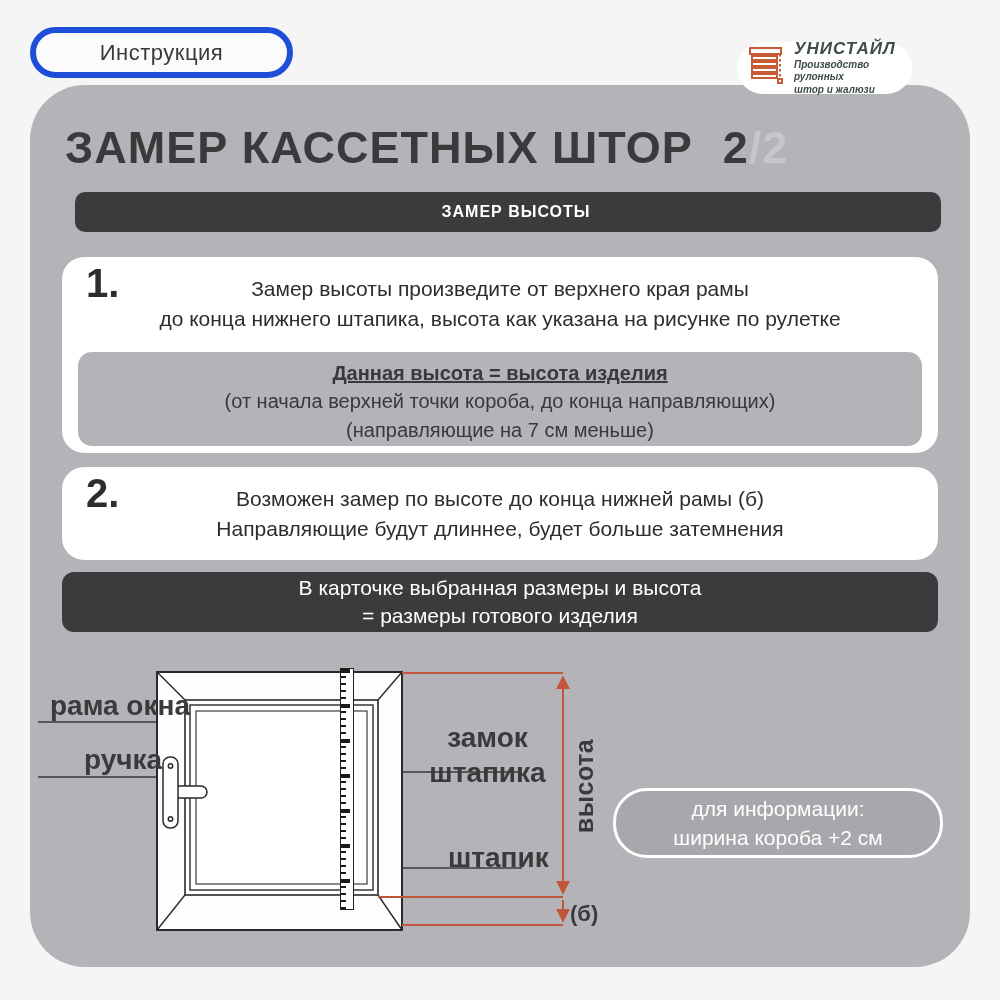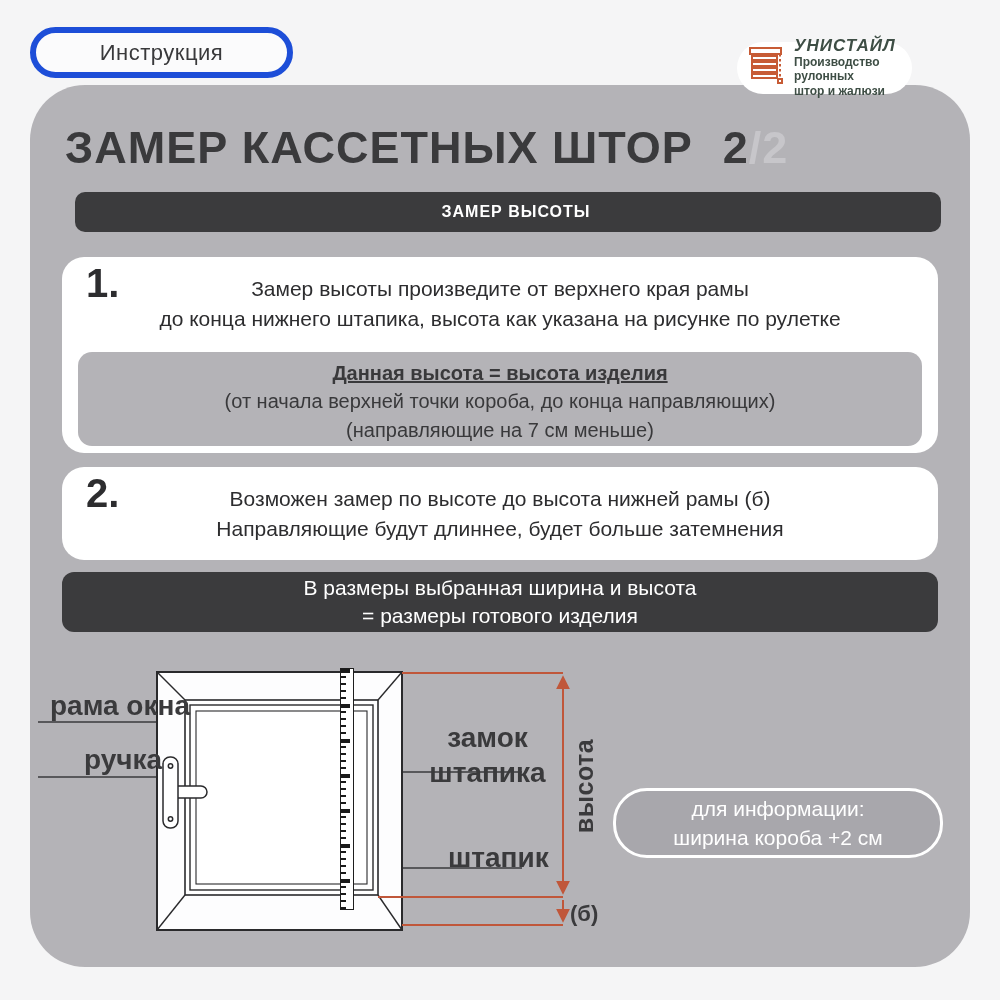--- a/index.html
+++ b/index.html
@@ -7,21 +7,21 @@
   .page{position:relative;width:1000px;height:1000px;background:#f5f5f6;overflow:hidden;margin:0 auto;}
 
   
   .btn-instruction{position:absolute;left:30px;top:27px;width:263px;height:51px;box-sizing:border-box;
     background:#fbfbfc;border:6px solid #1d4ed8;border-radius:26px;display:flex;align-items:center;justify-content:center;
     font-size:22px;color:#39393b;letter-spacing:.5px;}
   .logo-pill{position:absolute;left:737px;top:42px;width:175px;height:52px;background:#ffffff;border-radius:26px;
     display:flex;align-items:center;gap:7px;padding:0 10px;box-sizing:border-box;z-index:5;}
   .logo-text{display:flex;flex-direction:column;line-height:1;}
   .logo-brand{font-size:17px;font-weight:800;color:#3e4e45;letter-spacing:1px;font-style:italic;}
-  .logo-sub{font-size:12px;font-weight:700;color:#3e4e45;line-height:1.15;margin-top:2px;}
+  .logo-sub{font-size:10px;font-weight:700;color:#3e4e45;line-height:1.15;margin-top:2px;font-style:italic;}
 
   
   .panel{position:absolute;left:30px;top:85px;width:940px;height:882px;background:#b4b3b7;border-radius:55px;}
 
   .title-row{position:absolute;left:65px;top:122px;display:flex;align-items:baseline;
     font-weight:800;color:#3a3a3c;font-size:45px;letter-spacing:1px;white-space:nowrap;}
   .page-ind{margin-left:30px;}
   .page-muted{color:#c7c6ca;}
 
   .bar{position:absolute;background:#3b3b3d;color:#ffffff;font-weight:700;text-align:center;}
@@ -106,27 +106,27 @@
     <div class="note">
       <div class="note-strong">Данная высота = высота изделия</div>
       <div>(от начала верхней точки короба, до конца направляющих)</div>
       <div>(направляющие на 7 см меньше)</div>
     </div>
   </div>
 
   <div class="card card2">
     <div class="step-num">2.</div>
     <div class="card-text">
-      <div>Возможен замер по высоте до высота нижней рамы (б)</div>
+      <div>Возможен замер по высоте до конца нижней рамы (б)</div>
       <div>Направляющие будут длиннее, будет больше затемнения</div>
     </div>
   </div>
 
   <div class="bar bar2">
-    <div>В размеры выбранная ширина и высота</div>
+    <div>В карточке выбранная размеры и высота</div>
     <div>= размеры готового изделия</div>
   </div>
 
   <svg class="diagram-svg" viewBox="0 0 1000 1000">
     <defs>
       <marker id="arr" viewBox="0 0 10 10" refX="8" refY="5" markerWidth="7" markerHeight="7" orient="auto-start-reverse">
         <path d="M0,0 L10,5 L0,10 z" fill="#c0573a"></path>
       </marker>
     </defs>
 

